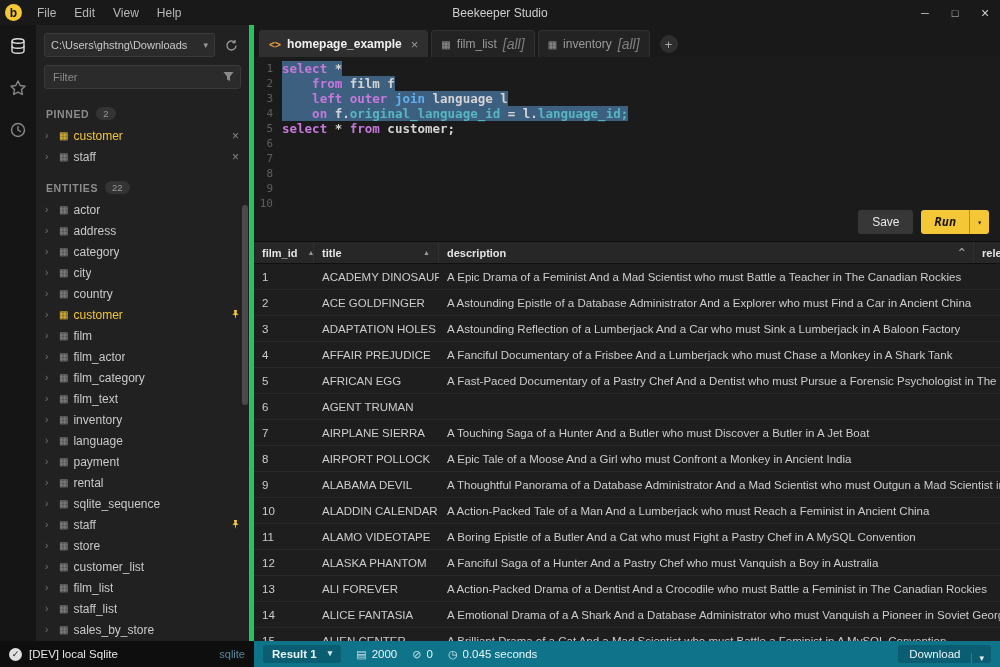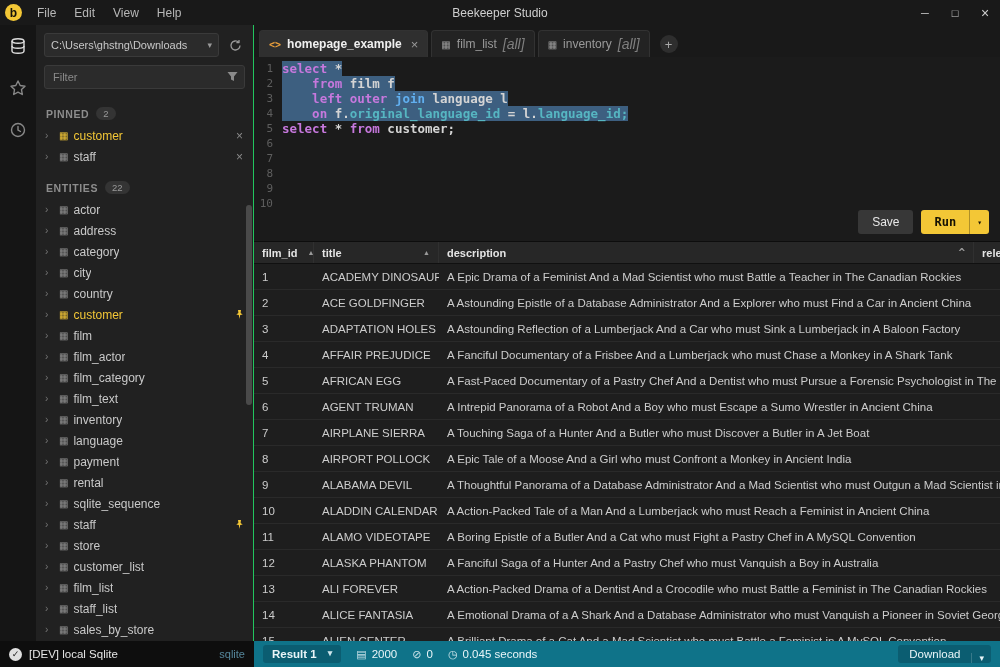--- a/index.html
+++ b/index.html
@@ -15,21 +15,21 @@
   .tb-title { position:absolute; left:0; right:0; text-align:center; color:#cfcfcf; pointer-events:none; }
   .win-controls { margin-left:auto; display:flex; z-index:2; }
   .win-btn { width:30px; height:25px; display:flex; align-items:center; justify-content:center; color:#cfcfcf; font-size:11px; cursor:pointer; }
 
   
   .body { display:flex; height:616px; }
   .rail { width:36px; background:#151515; display:flex; flex-direction:column; align-items:center; padding-top:12px; gap:20px; }
   .rail-icon { cursor:pointer; opacity:.95; }
 
   
-  .sidebar { width:218px; background:#212121; border-right:1px solid #22c55e; position:relative; overflow:hidden; font-size:12px; }
+  .sidebar { width:218px; background:#212121; border-right:5px solid #22c55e; position:relative; overflow:hidden; font-size:12px; }
   .conn-row { display:flex; gap:6px; padding:8px 8px 8px 8px; align-items:center; }
   .conn-select { flex:1; height:24px; background:#2b2b2b; border:1px solid #3a3a3a; border-radius:3px;
                  display:flex; align-items:center; padding:0 6px; font-size:11px; color:#c8c8c8; cursor:pointer; min-width:0; }
   .conn-text { white-space:nowrap; overflow:hidden; flex:1; }
   .caret { font-size:9px; color:#999; margin-left:4px; }
   .refresh-btn { width:20px; display:flex; justify-content:center; cursor:pointer; }
   .filter-row { margin:0 8px 10px; position:relative; }
   .filter-row input { width:100%; height:24px; background:#2b2b2b; border:1px solid #3a3a3a; border-radius:3px;
                       color:#ccc; font-size:11px; padding:0 24px 0 8px; outline:none; font-family:inherit; }
   .filter-row input::placeholder { color:#8a8a8a; }
@@ -71,21 +71,21 @@
   .code.sel { background:#3d5f80; }
   .tok-kw { color:#c678dd; }
   .tok-kw2 { color:#61afef; }
   .tok-field { color:#56b6c2; }
   .tok-pl { color:#d4d4d4; }
   .editor-actions { position:absolute; right:11px; bottom:7px; display:flex; gap:8px; }
   .save-btn { background:#373737; color:#e8e8e8; border:none; border-radius:3px; padding:5px 14px; font-size:12px;
               font-family:Liberation Sans, sans-serif; cursor:pointer; }
   .run-btn { display:flex; background:#f3c736; color:#161204; border-radius:3px; font-weight:bold; font-size:12px;
              align-items:stretch; cursor:pointer; }
-  .run-label { padding:5px 13px; display:flex; align-items:center; }
+  .run-label { padding:5px 13px; display:flex; align-items:center;font-style:italic; }
   .run-caret { padding:0 7px; border-left:1px solid rgba(0,0,0,.28); display:flex; align-items:center; font-size:8px; }
 
   
   .results { flex:1; display:flex; flex-direction:column; min-height:0; overflow:hidden; border-top:1px solid #0d0d0d; }
   .thead { display:flex; height:22px; background:#272727; border-bottom:1px solid #101010; font-size:11px; font-weight:bold;
            color:#e4e4e4; flex:none; }
   .th { display:flex; align-items:center; padding:0 8px; border-right:1px solid #303030; overflow:hidden; white-space:nowrap; cursor:pointer; }
   .sort { margin-left:auto; color:#9a9a9a; font-size:7px; padding-left:10px; }
   .collapse { margin-left:auto; color:#9a9a9a; font-size:11px; font-family:"DejaVu Sans Mono", monospace; }
   .c0 { width:60px; flex:none; }
@@ -433,21 +433,20 @@
               <div class="td c2">A Fanciful Documentary of a Frisbee And a Lumberjack who must Chase a Monkey in A Shark Tank</div>
             </div>
             <div class="trow">
               <div class="td c0">5</div>
               <div class="td c1">AFRICAN EGG</div>
               <div class="td c2">A Fast-Paced Documentary of a Pastry Chef And a Dentist who must Pursue a Forensic Psychologist in The Gulf of Mexico</div>
             </div>
             <div class="trow">
               <div class="td c0">6</div>
               <div class="td c1">AGENT TRUMAN</div>
-              <div class="td c2">A Intrepid Panorama of a Robot And a Boy who must Escape a Sumo Wrestler in Ancient China</div>
             </div>
             <div class="trow">
               <div class="td c0">7</div>
               <div class="td c1">AIRPLANE SIERRA</div>
               <div class="td c2">A Touching Saga of a Hunter And a Butler who must Discover a Butler in A Jet Boat</div>
             </div>
             <div class="trow">
               <div class="td c0">8</div>
               <div class="td c1">AIRPORT POLLOCK</div>
               <div class="td c2">A Epic Tale of a Moose And a Girl who must Confront a Monkey in Ancient India</div>

